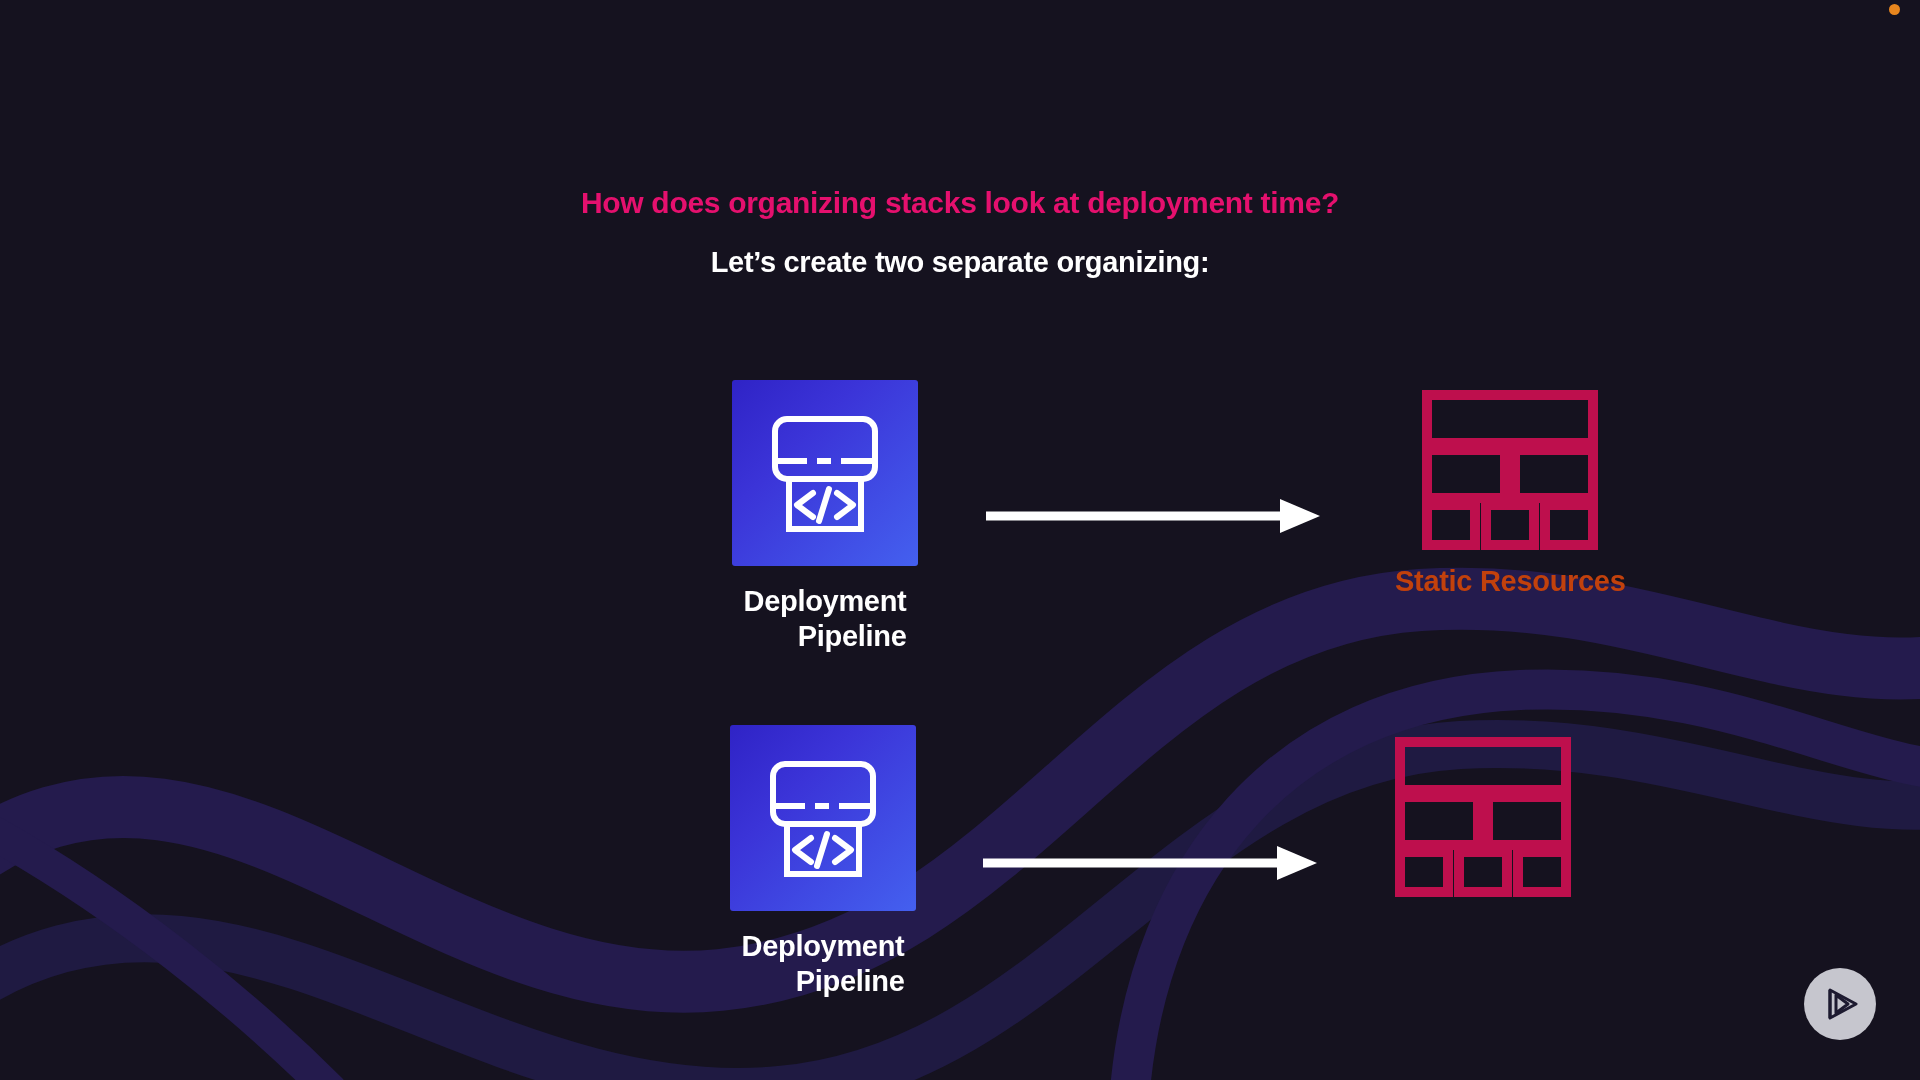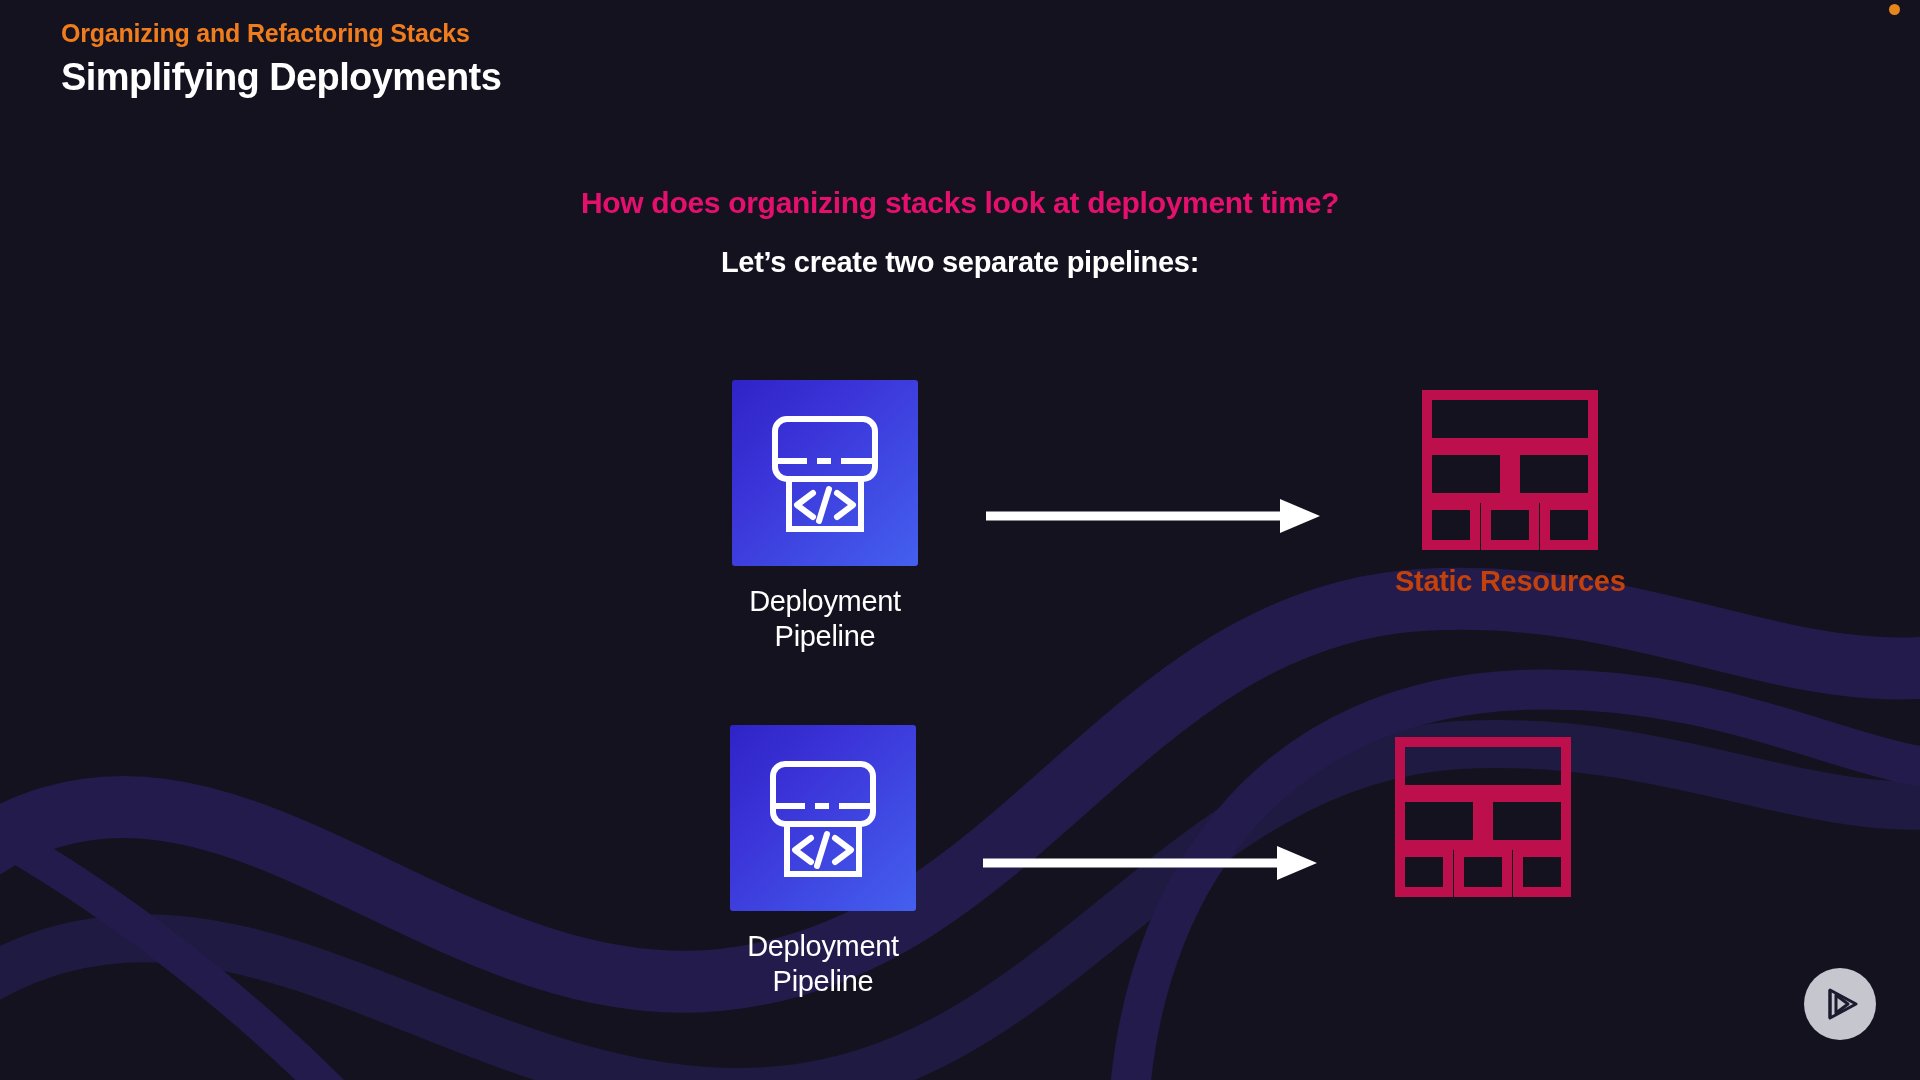--- a/index.html
+++ b/index.html
@@ -55,22 +55,22 @@
     display:flex; flex-direction:column; align-items:center;
   }
   .pipeline-tile {
     width:186px; height:186px;
     border-radius:3px;
     background:linear-gradient(135deg,#2f23c6 0%,#3b34d8 35%,#4460ef 100%);
     display:flex; align-items:center; justify-content:center;
   }
   .node-label {
     margin-top:18px;
-    text-align:center;
-    font-size:29px; font-weight:400; letter-spacing:-0.3px;
+    text-align:right;
+    font-size:29px; font-weight:700; letter-spacing:-0.3px;
     color:#ffffff; line-height:1.22;
     white-space:pre-line;
   }
   .node-resource {
     position:absolute;
     display:flex; flex-direction:column; align-items:center;
   }
   .resource-label {
     margin-top:14px;
     text-align:center;
@@ -99,27 +99,23 @@
 
 <div id="slide">
 
   <svg id="bg-waves" viewBox="0 0 1920 1080" preserveAspectRatio="none">
     <path d="M -60 880 C 200 660 420 1010 720 980 C 1020 950 1120 620 1420 600 C 1650 585 1800 700 1980 660" fill="none" stroke="#241b4d" stroke-width="62" stroke-linecap="round"></path>
     <path d="M -60 1010 C 220 800 460 1120 780 1090 C 1060 1065 1180 760 1460 745 C 1680 733 1820 830 1980 800" fill="none" stroke="#1f1a42" stroke-width="48" stroke-linecap="round"></path>
     <path d="M 1130 1090 C 1150 870 1280 700 1520 690 C 1740 681 1870 780 1980 770" fill="none" stroke="#241b4d" stroke-width="40" stroke-linecap="round"></path>
     <path d="M -30 820 C 120 900 250 1010 330 1090" fill="none" stroke="#241b4d" stroke-width="34" stroke-linecap="round"></path>
   </svg>
 
-  <div id="header">
-    <div id="kicker">Organizing and Refactoring Stacks</div>
-    <div id="title">Simplifying Deployments</div>
-  </div>
 
   <div id="question">How does organizing stacks look at deployment time?</div>
-  <div id="subheading">Let’s create two separate pipelines:</div>
+  <div id="subheading">Let’s create two separate organizing:</div>
 
   <div class="row" id="row-static">
 
     <div class="node-pipeline" style="left:732px; top:0;">
       <div class="pipeline-tile">
         <svg width="140" height="140" viewBox="0 0 140 140">
           <rect x="20" y="16" width="100" height="60" rx="12" ry="12" fill="none" stroke="#ffffff" stroke-width="6"></rect>
           <line x1="22" y1="58" x2="52" y2="58" stroke="#ffffff" stroke-width="6"></line>
           <line x1="62" y1="58" x2="76" y2="58" stroke="#ffffff" stroke-width="6"></line>
           <line x1="86" y1="58" x2="118" y2="58" stroke="#ffffff" stroke-width="6"></line>

